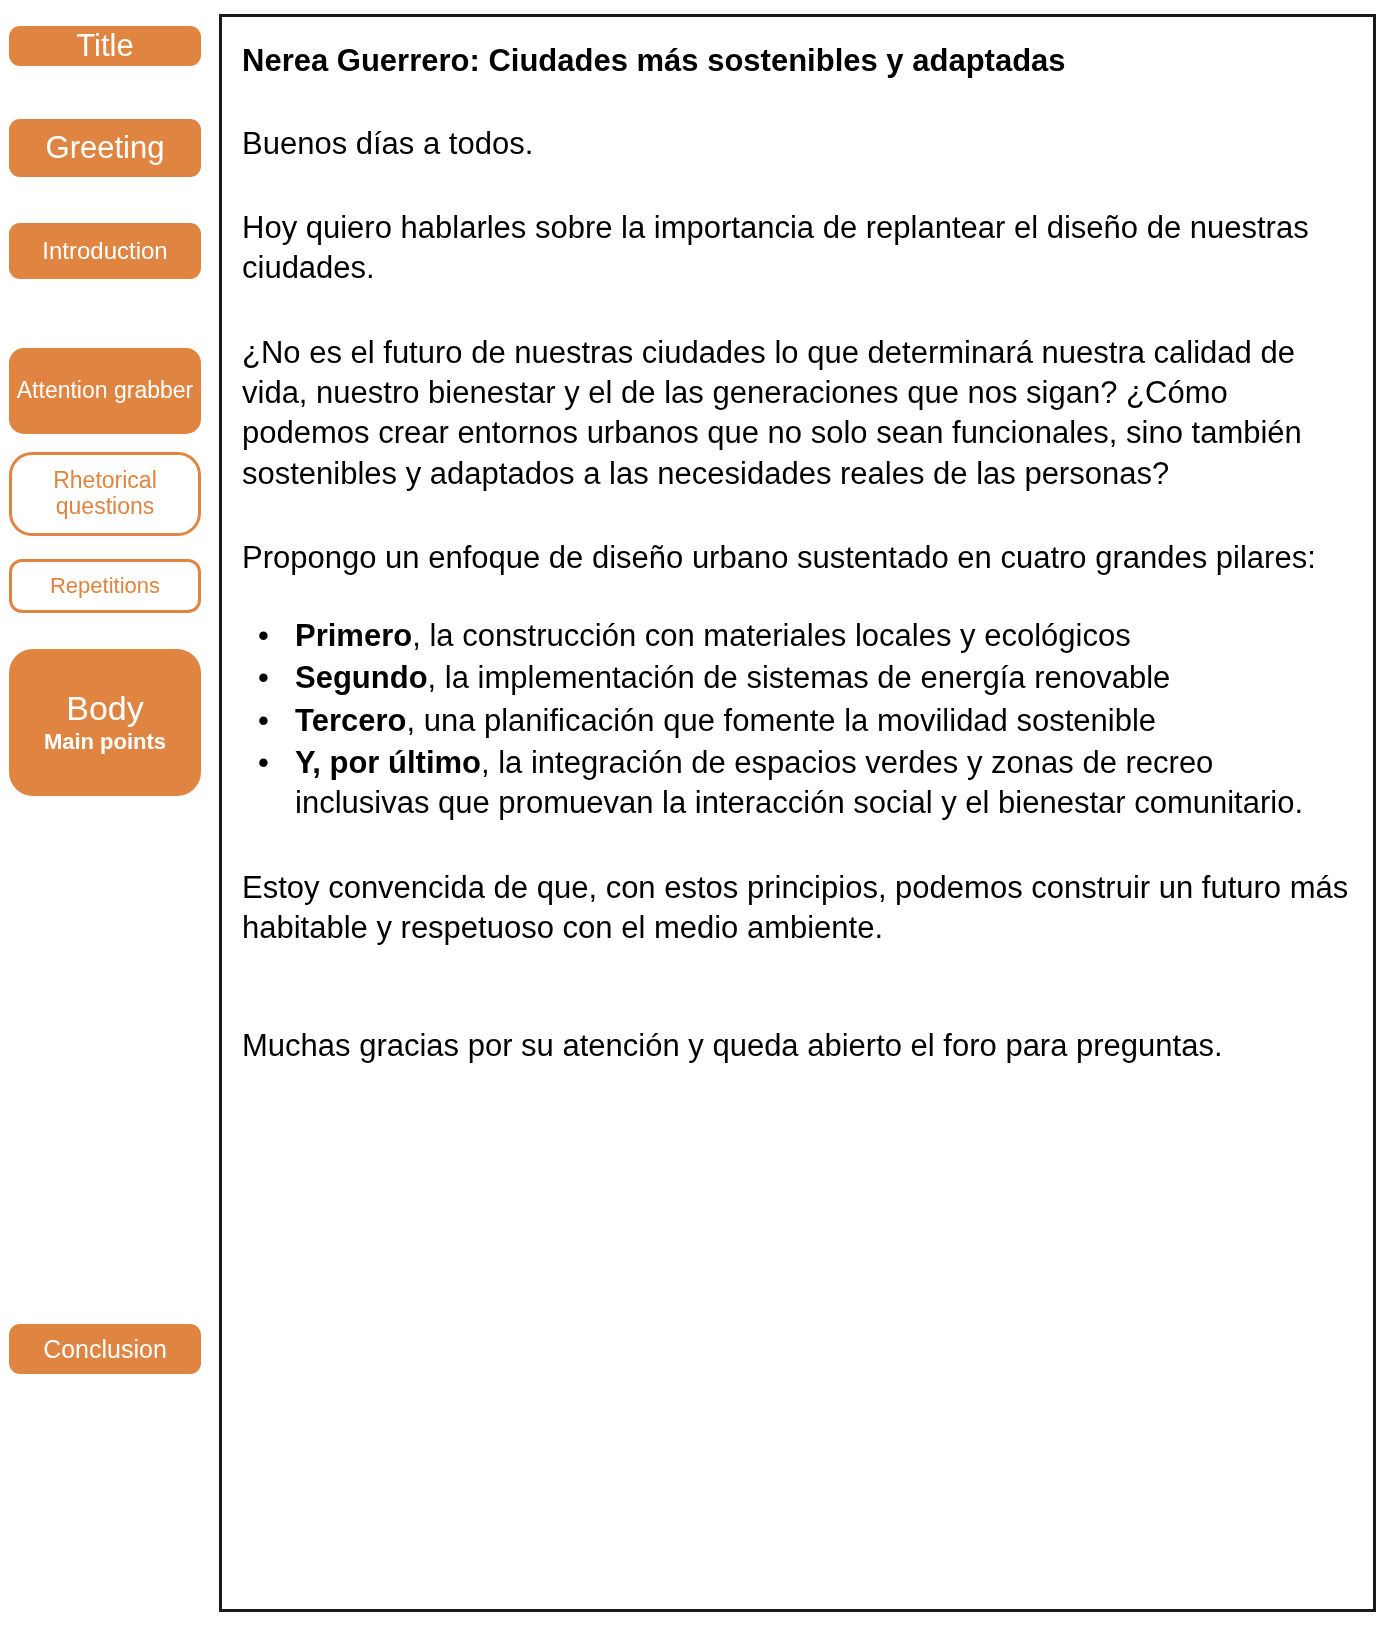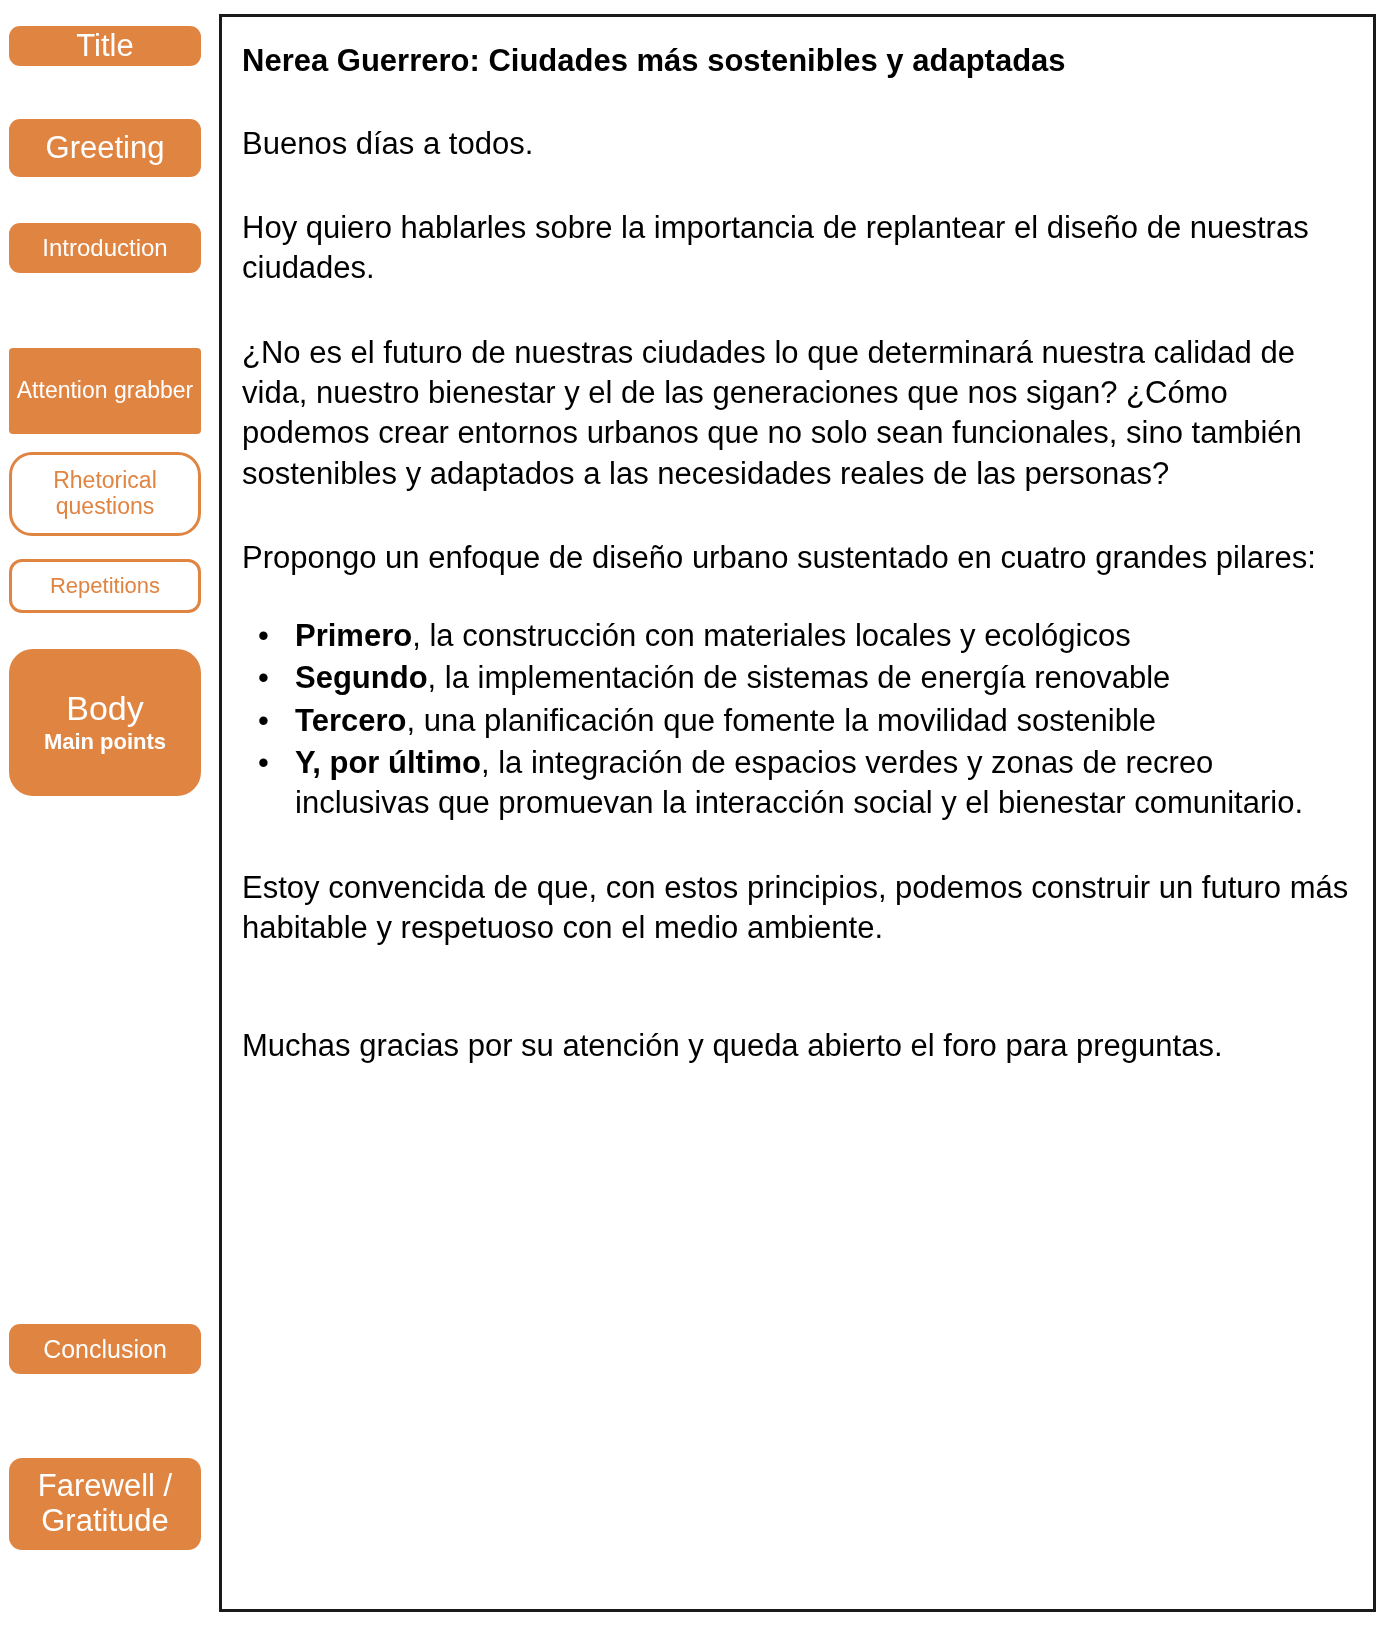--- a/index.html
+++ b/index.html
@@ -45,22 +45,22 @@
   }
 
   .label-box.outlined {
     background: #ffffff;
     color: #E08442;
     border: 3px solid #E08442;
   }
 
   .label-title   { top: 26px;   height: 40px;  border-radius: 11px; font-size: 31px; }
   .label-greet   { top: 119px;  height: 58px;  border-radius: 11px; font-size: 31px; }
-  .label-intro   { top: 223px;  height: 50px;  border-radius: 11px; font-size: 24px; }
-  .label-attn    { top: 348px;  height: 86px;  border-radius: 4px; font-size: 23px; }
+  .label-intro   { top: 223px;  height: 56px;  border-radius: 11px; font-size: 24px; }
+  .label-attn    { top: 348px;  height: 86px;  border-radius: 15px; font-size: 23px; }
   .label-rhet    { top: 452px;  height: 84px;  border-radius: 23px; font-size: 23px; }
   .label-rep     { top: 559px;  height: 54px;  border-radius: 13px; font-size: 22px; }
   .label-body    { top: 649px;  height: 147px; border-radius: 24px; }
   .label-concl   { top: 1324px; height: 50px;  border-radius: 11px; font-size: 25px; }
   .label-farew   { top: 1458px; height: 92px;  border-radius: 13px; font-size: 31px; }
 
   .body-main-label  { font-size: 34px; line-height: 1.1; }
   .body-sub-label   { font-size: 22px; font-weight: bold; line-height: 1.2; margin-top: 1px; }
 
   
@@ -156,23 +156,20 @@
 
   <div class="label-box filled label-body">
     <span class="body-main-label">Body</span>
     <span class="body-sub-label">Main points</span>
   </div>
 
   <div class="label-box filled label-concl">
     <span>Conclusion</span>
   </div>
 
-  <div class="label-box filled label-farew">
-    <span>Farewell / Gratitude</span>
-  </div>
 
 </div>
 
 <div id="content-frame">
   <div id="content-inner">
 
     <p class="speech-title">Nerea Guerrero: Ciudades más sostenibles y adaptadas</p>
 
     <p class="para">Buenos días a todos.</p>
 

